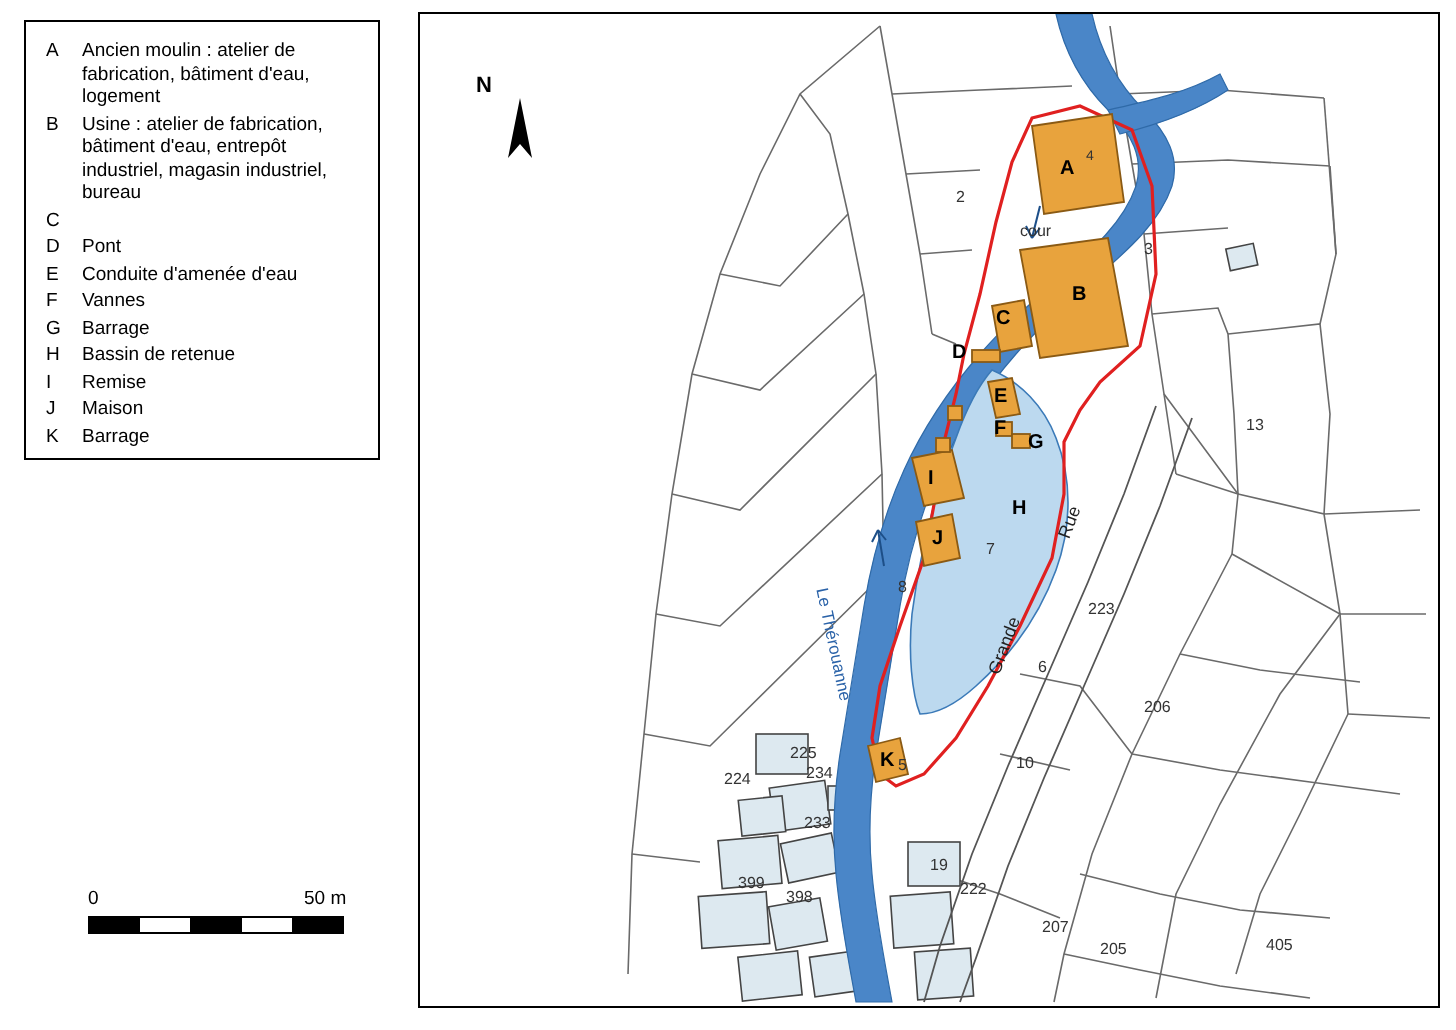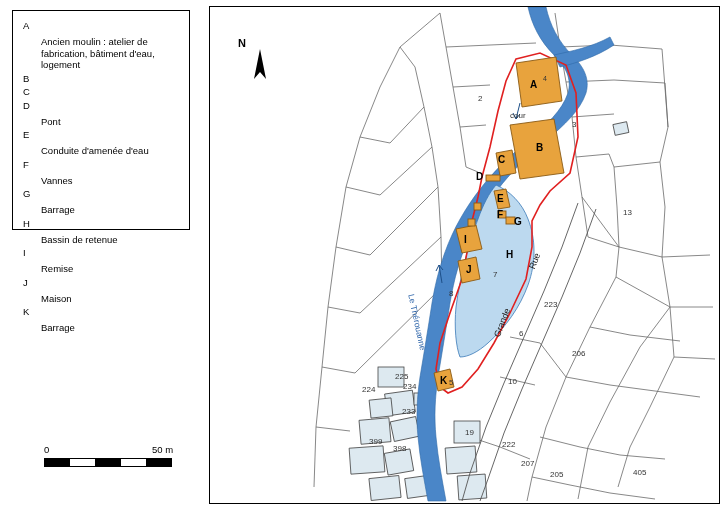--- a/index.html
+++ b/index.html
@@ -46,21 +46,20 @@
   .legend-key {
     width: 18px;
     flex: 0 0 18px;
     font-size: 9.5px;
     color: #000;
   }
   .legend-text {
     font-size: 9.5px;
     color: #000;
     flex: 1;
-    margin-top: 16px;
   }
 
   
   .scalebar {
     position: absolute;
     left: 44px;
     top: 444px;
     width: 140px;
   }
   .scale-labels {
@@ -147,20 +146,21 @@
   <div class="legend-box">
     <div class="legend-list">
 
       <div class="legend-row">
         <div class="legend-key">A</div>
         <div class="legend-text">Ancien moulin : atelier de fabrication, bâtiment d'eau, logement</div>
       </div>
 
       <div class="legend-row">
         <div class="legend-key">B</div>
+        <div class="legend-text">Usine : atelier de fabrication, bâtiment d'eau, entrepôt industriel, magasin industriel, bureau</div>
       </div>
 
       <div class="legend-row">
         <div class="legend-key">C</div>
       </div>
 
       <div class="legend-row">
         <div class="legend-key">D</div>
         <div class="legend-text">Pont</div>
       </div>
@@ -386,21 +386,21 @@
     <div class="mlabel" style="left:283px; top:263px;">7</div>
     <div class="mlabel" style="left:239px; top:282px;">8</div>
     <div class="mlabel" style="left:239px; top:371px;">5</div>
     <div class="mlabel" style="left:152px; top:378px;">224</div>
     <div class="mlabel" style="left:185px; top:365px;">225</div>
     <div class="mlabel" style="left:193px; top:375px;">234</div>
     <div class="mlabel" style="left:192px; top:400px;text-align:right;">233</div>
     <div class="mlabel" style="left:159px; top:430px;">399</div>
     <div class="mlabel" style="left:183px; top:437px;">398</div>
     <div class="mlabel" style="left:255px; top:421px;">19</div>
-    <div class="mlabel" style="left:270px; top:433px;margin-left:22px;">222</div>
+    <div class="mlabel" style="left:270px; top:433px;">222</div>
     <div class="mlabel" style="left:311px; top:452px;">207</div>
     <div class="mlabel" style="left:340px; top:463px;">205</div>
     <div class="mlabel" style="left:423px; top:461px;">405</div>
 
     <div class="mlabel" style="left:300px; top:104px;">cour</div>
     <div class="mlabel river" style="left:206px; top:286px; transform: rotate(78deg); transform-origin: left top;">Le Thérouanne</div>
     <div class="mlabel street" style="left:282px; top:328px; transform: rotate(-69deg); transform-origin: left top;">Grande</div>
     <div class="mlabel street" style="left:317px; top:260px; transform: rotate(-69deg); transform-origin: left top;">Rue</div>
 
   </div>

